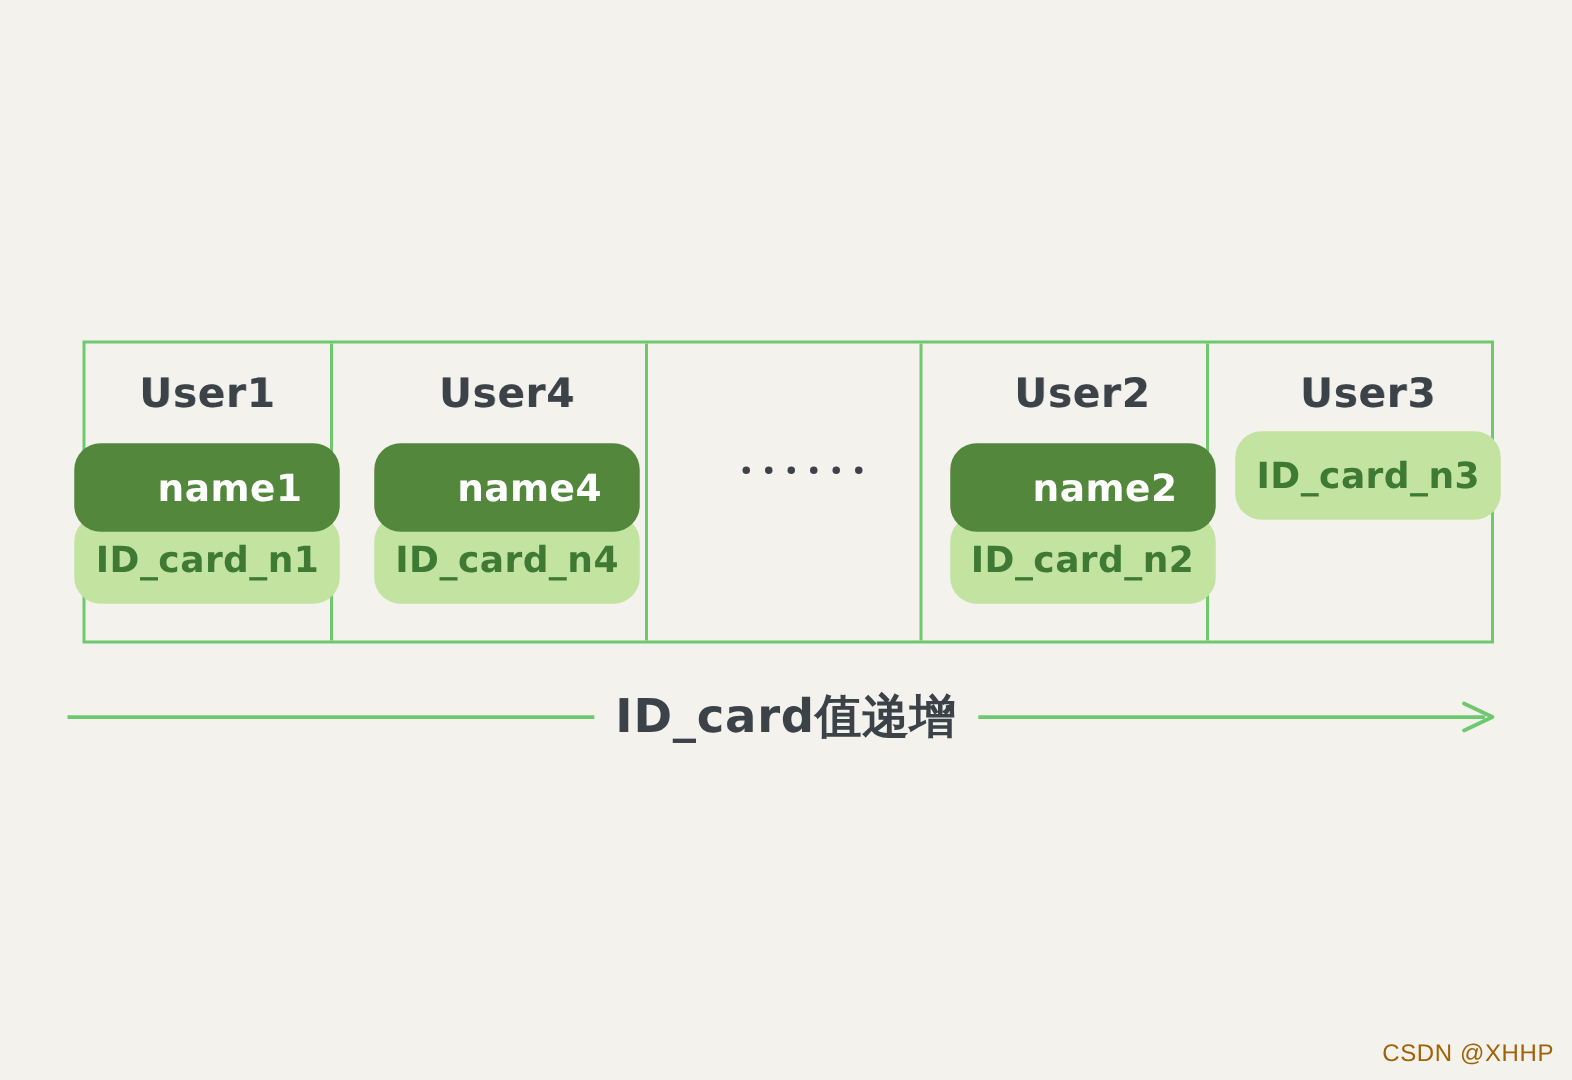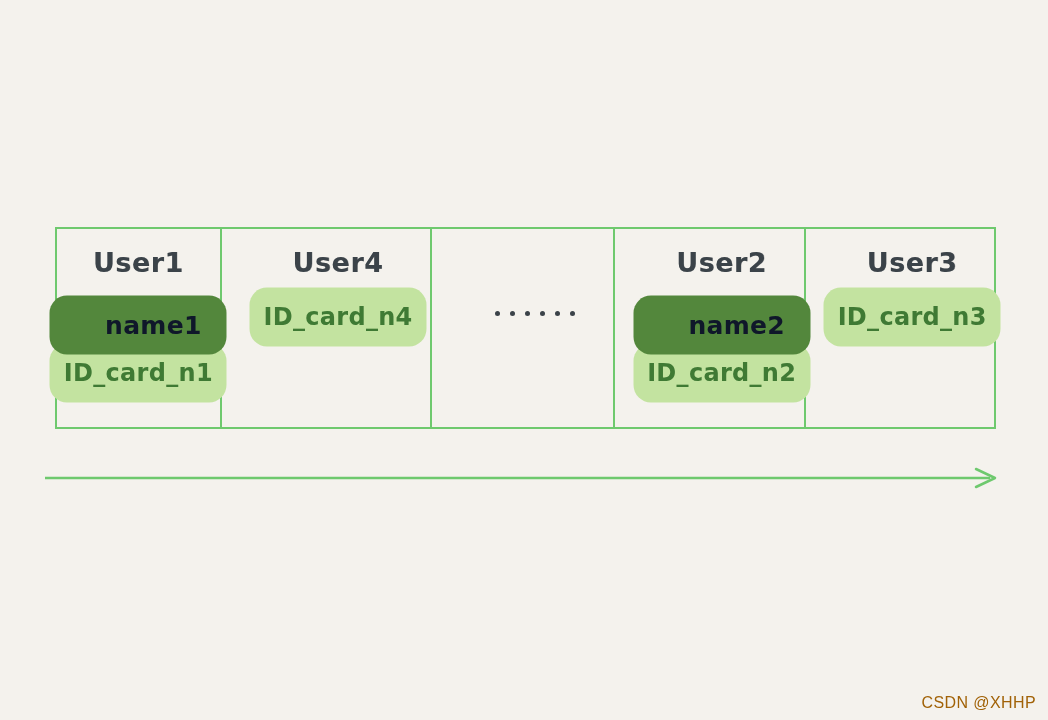--- a/index.html
+++ b/index.html
@@ -80,21 +80,21 @@
     align-items: center;
     justify-content: center;
     font-size: 25px;
     font-weight: 600;
     letter-spacing: 0.3px;
     white-space: nowrap;
   }
 
   .pill.name {
     background: #53873c;
-    color: #0f172a;
+    color: #ffffff;
     border-radius: 16px;
     position: relative;
     z-index: 2;
     box-shadow: 0 0 0 1.5px #53873c;
     padding-left: 30px;
   }
 
   .pill.idcard {
     background: #c3e3a0;
     color: #3f7a34;
@@ -177,20 +177,21 @@
       <div class="user-label">User1</div>
       <div class="pill-stack">
         <div class="pill name">name1</div>
         <div class="pill idcard">ID_card_n1</div>
       </div>
     </div>
 
     <div class="cell c1">
       <div class="user-label">User4</div>
       <div class="pill-stack">
+        <div class="pill name">name4</div>
         <div class="pill idcard">ID_card_n4</div>
       </div>
     </div>
 
     <div class="cell c2">
       <div class="dots">
         <span class="dot"></span>
         <span class="dot"></span>
         <span class="dot"></span>
         <span class="dot"></span>
@@ -214,17 +215,18 @@
       </div>
     </div>
 
   </div>
 
   <div class="arrow-row">
     <svg class="arrow-svg" viewBox="0 0 958 48">
       <line x1="0" y1="23" x2="944" y2="23" stroke="#6ec96e" stroke-width="2.5" stroke-linecap="round"></line>
       <polyline points="931,14 950,23 931,32" fill="none" stroke="#6ec96e" stroke-width="2.5" stroke-linecap="round" stroke-linejoin="round"></polyline>
     </svg>
+    <div class="arrow-caption">ID_card值递增</div>
   </div>
 
   <div class="watermark">CSDN @XHHP</div>
 
 </div>
 
 </body></html>

